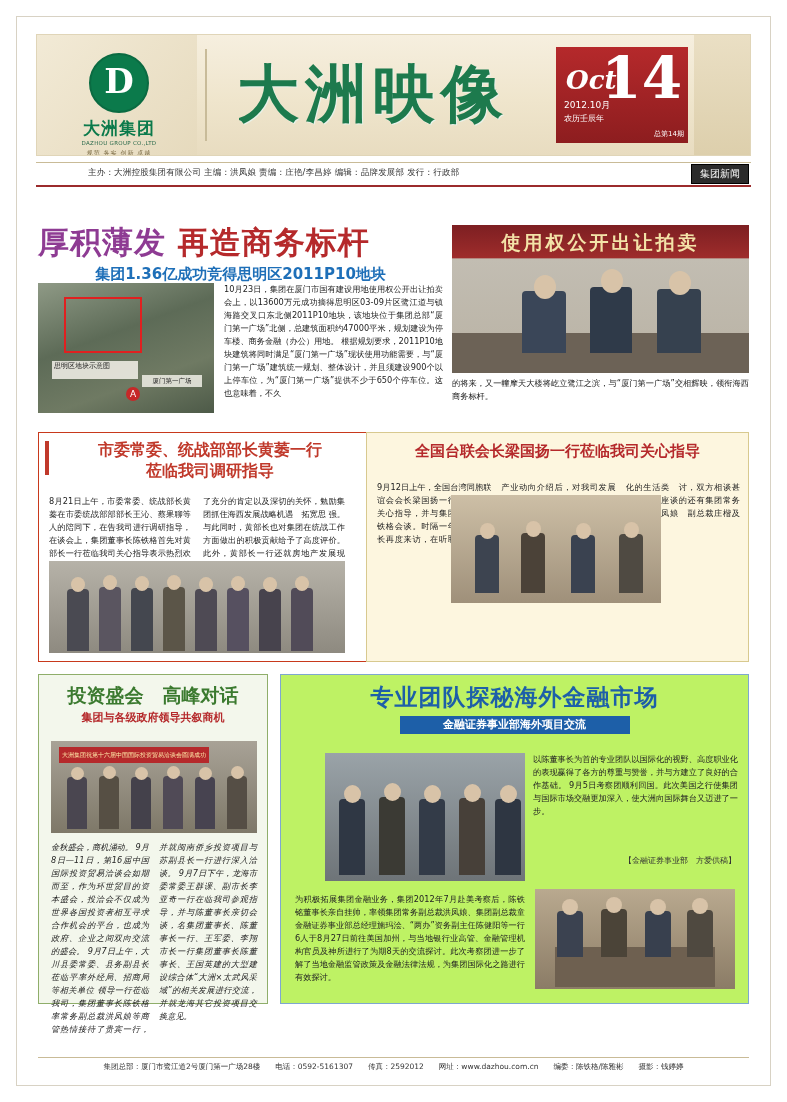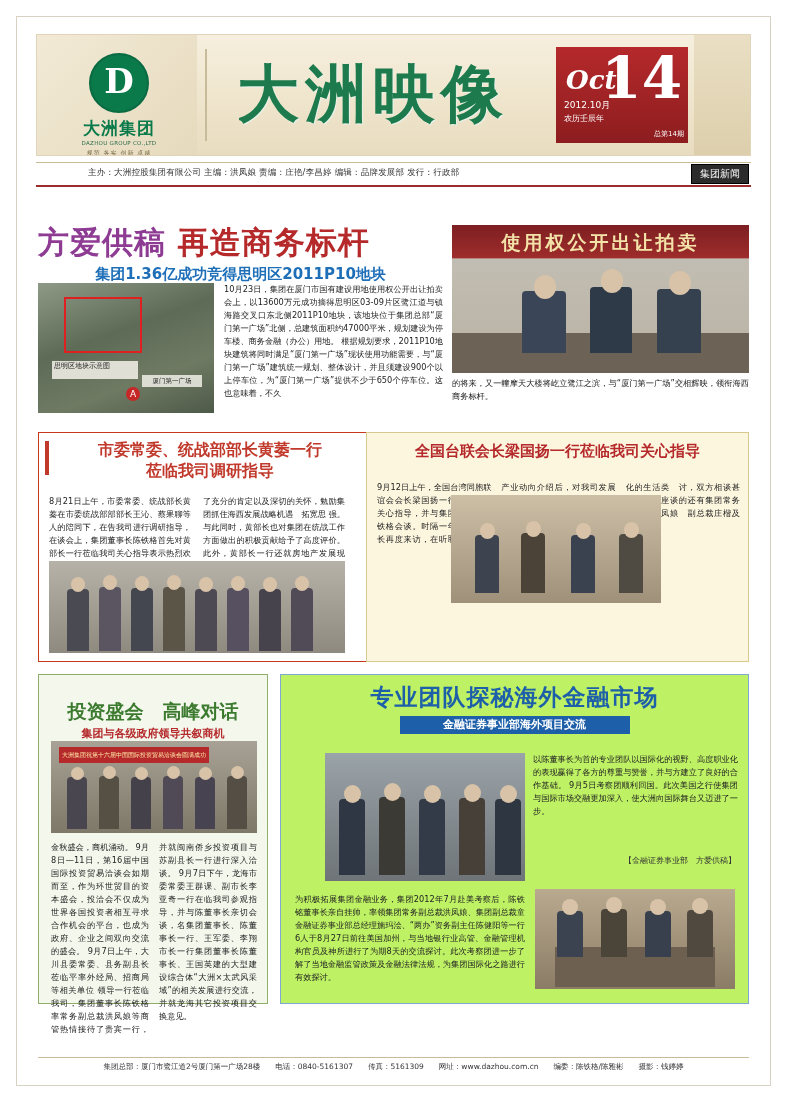--- a/index.html
+++ b/index.html
@@ -91,26 +91,26 @@
     background:linear-gradient(180deg,#b6b2a8,#8e8a80);}
 
   .sec-b{left:366px;top:432px;width:383px;height:230px;border:1px solid #d8c98f;background:#fdf6df;}
   .titleB{text-align:center;font-size:15px;font-weight:bold;color:#b5292b;line-height:20px;
     padding:8px 6px 4px 6px;font-family:"DejaVu Serif","Liberation Serif",serif;}
   .sec-b .cols{position:absolute;left:10px;top:48px;width:363px;column-count:3;column-gap:10px;}
   .sec-b .ph{position:absolute;left:84px;top:62px;width:210px;height:108px;
     background:linear-gradient(180deg,#cdbfa6,#9f907a);}
 
   .sec-c{left:38px;top:674px;width:230px;height:330px;border:1px solid #8fae6a;background:#f3f7ec;}
-  .titleC{text-align:center;font-size:19px;font-weight:bold;color:#3b7a2f;line-height:24px;padding-top:24px;
+  .titleC{text-align:center;font-size:19px;font-weight:bold;color:#3b7a2f;line-height:24px;padding-top:8px;
     font-family:"DejaVu Serif","Liberation Serif",serif;}
   .subC{text-align:center;font-size:11px;color:#b5292b;font-weight:bold;margin-top:3px;}
   .sec-c .ph{position:absolute;left:12px;top:66px;width:206px;height:92px;
     background:linear-gradient(180deg,#a8a296,#7e7868);}
-  .sec-c .cols{position:absolute;left:12px;top:166px;width:206px;column-count:2;column-gap:10px;}
+  .sec-c .cols{position:absolute;left:12px;top:166px;width:206px;column-count:2;column-gap:10px;font-style:italic;}
 
   .sec-d{left:280px;top:674px;width:469px;height:330px;border:1px solid #7fa7d0;background:#bef264;}
   .titleD{text-align:center;font-size:23px;font-weight:bold;color:#1d5fa8;line-height:28px;padding-top:8px;
     font-family:"DejaVu Serif","Liberation Serif",serif;letter-spacing:1px;}
   .subD{margin:5px auto 0 auto;width:230px;background:#1d5fa8;color:#fff;font-size:11px;font-weight:bold;
     text-align:center;line-height:18px;}
   .sec-d .ph1{position:absolute;left:44px;top:78px;width:200px;height:128px;
     background:linear-gradient(180deg,#9aa3a8,#6e7478);}
   .sec-d .txt1{position:absolute;left:252px;top:78px;width:205px;}
   .sec-d .credit{position:absolute;right:12px;top:180px;font-size:8px;color:#333;}
@@ -151,21 +151,21 @@
     </div>
   </div>
 
   <div class="infobar">
     <div class="txt">主办：大洲控股集团有限公司    主编：洪凤娘    责编：庄艳/李昌婷    编辑：品牌发展部    发行：行政部</div>
     <div class="tag">集团新闻</div>
   </div>
 
   <div class="sec lead">
     <h1>
-      <span>方爱供稿</span>
+      <span>厚积薄发</span>
       <span class="p2">再造商务标杆</span>
     </h1>
     <h2>集团1.36亿成功竞得思明区2011P10地块</h2>
     <div class="lead-photo">
       <div class="redbox"></div>
       <div class="lbl">思明区地块示意图</div>
       <div class="lbl2">厦门第一广场</div>
       <div class="pin">A</div>
     </div>
     <div class="lead-text body-cn">10月23日，集团在厦门市国有建设用地使用权公开出让拍卖会上，以13600万元成功摘得思明区03-09片区鹭江道与镇海路交叉口东北侧2011P10地块，该地块位于集团总部“厦门第一广场”北侧，总建筑面积约47000平米，规划建设为停车楼、商务金融（办公）用地。
@@ -288,15 +288,15 @@
       <div class="ph-person" style="left:66px;top:20px;width:26px;height:48px;background:#4b4438;"></div>
       <div class="ph-head" style="left:71px;top:8px;width:16px;height:16px;"></div>
       <div class="ph-person" style="left:110px;top:22px;width:26px;height:46px;background:#38404e;"></div>
       <div class="ph-head" style="left:115px;top:10px;width:16px;height:16px;"></div>
       <div class="ph-person" style="left:152px;top:21px;width:26px;height:47px;background:#4f4940;"></div>
       <div class="ph-head" style="left:157px;top:9px;width:16px;height:16px;"></div>
     </div>
   </div>
 
   <div class="footer">
-    <div class="t">集团总部：厦门市鹭江道2号厦门第一广场28楼　　电话：0840-5161307　　传真：5161309　　网址：www.dazhou.com.cn　　编委：陈铁格/陈雅彬　　摄影：钱婷婷</div>
+    <div class="t">集团总部：厦门市鹭江道2号厦门第一广场28楼　　电话：0592-5161307　　传真：2592012　　网址：www.dazhou.com.cn　　编委：陈铁格/陈雅彬　　摄影：钱婷婷</div>
   </div>
 </div>
 
 </body></html>

